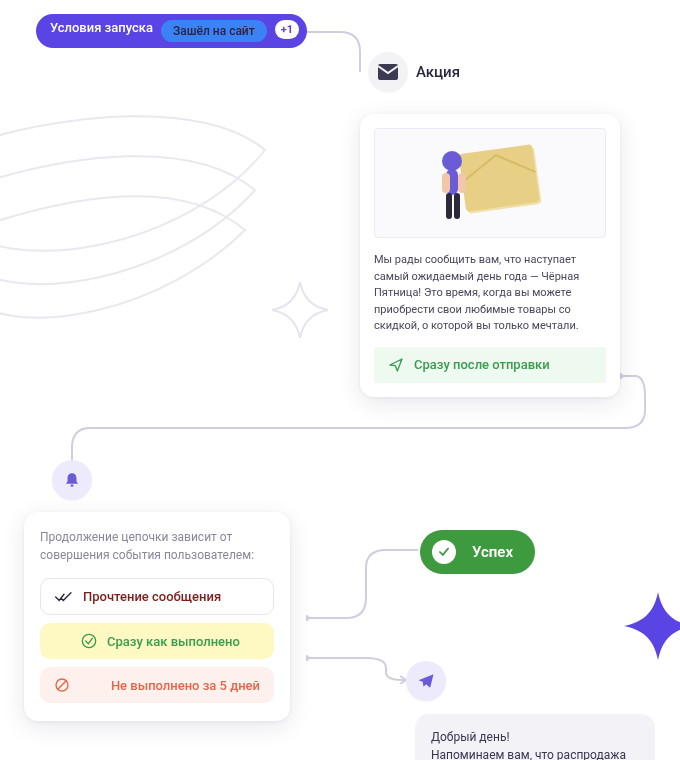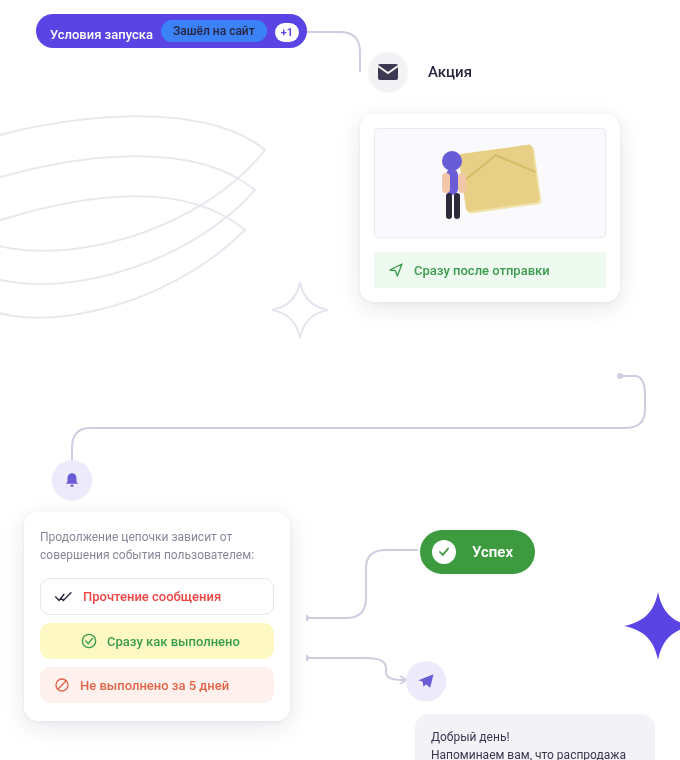--- a/index.html
+++ b/index.html
@@ -42,21 +42,21 @@
   }
 
   
   .trigger-pill {
     position: absolute;
     left: 36px;
     top: 14px;
     background: #5a44e3;
     border-radius: 22px;
     display: flex;
-    align-items: flex-end;
+    align-items: flex-start;
     padding: 6px 8px 6px 14px;
     color: #fff;
     gap: 8px;
     font-size: 13px;
     font-weight: 500;
     z-index: 5;
   }
   .trigger-chip {
     background: #3b82f6;
     color: #2a2440;
@@ -75,21 +75,21 @@
   }
 
   
   .connector { position: absolute; pointer-events: none; z-index: 1; }
 
   
   .node-header {
     position: absolute;
     display: flex;
     align-items: center;
-    gap: 20px;
+    gap: 8px;
     z-index: 4;
   }
   .icon-circle {
     width: 40px; height: 40px;
     border-radius: 50%;
     background: #f3f3f6;
     display: flex; align-items: center; justify-content: center;
     box-shadow: 0 1px 2px rgba(0,0,0,0.04);
   }
   .node-title { font-size: 15px; color: #2b2640; font-weight: 500; }
@@ -142,22 +142,22 @@
   }
   .wait-desc { font-size: 12px; color: #8a879b; line-height: 1.5; margin-bottom: 14px; }
   .row {
     border-radius: 10px;
     padding: 10px 14px;
     font-size: 13px;
     font-weight: 500;
     display: flex; align-items: center; gap: 10px;
     margin-bottom: 8px;
   }
-  .row:last-child { margin-bottom: 4px; }
-  .row-white { border: 1px solid #e7e5ee; color: #ef4444; }
+  .row:last-child { margin-bottom: 4px; justify-content: space-between; }
+  .row-white { border: 1px solid #e7e5ee; color: #7f1d1d; }
   .row-green { background: #fef9c3; color: #3a9c4e; padding-left: 41px; }
   .row-red   { background: #fef0ec; color: #e2674a; }
 
   
   .success-pill {
     position: absolute;
     left: 420px;
     top: 530px;
     background: #3d9a3f;
     color: #fff;
@@ -246,20 +246,21 @@
       <rect x="52" y="12" width="74" height="58" rx="4" fill="#e8cf86" transform="rotate(-8 89 41)"></rect>
       <path d="M52 40 L89 18 L126 40" fill="none" stroke="#d7bb66" stroke-width="2" transform="rotate(-8 89 41)"></path>
       <circle cx="42" cy="24" r="10" fill="#6a5cd6"></circle>
       <rect x="36" y="32" width="12" height="26" rx="6" fill="#6a5cd6"></rect>
       <rect x="32" y="36" width="8" height="20" rx="4" fill="#f2c7a8"></rect>
       <rect x="48" y="36" width="8" height="20" rx="4" fill="#f2c7a8"></rect>
       <rect x="36" y="56" width="6" height="26" rx="3" fill="#2c2a3a"></rect>
       <rect x="44" y="56" width="6" height="26" rx="3" fill="#2c2a3a"></rect>
     </svg>
   </div>
+  <div class="promo-body">Мы рады сообщить вам, что наступает самый ожидаемый день года — Чёрная Пятница! Это время, когда вы можете приобрести свои любимые товары со скидкой, о которой вы только мечтали.</div>
   <div class="pill-green-light">
     <svg width="16" height="16" viewBox="0 0 24 24">
       <path d="M3 12 L21 3 L14 21 L11 13 Z" fill="none" stroke="#3a9c4e" stroke-width="2" stroke-linejoin="round"></path>
     </svg>
     <span>Сразу после отправки</span>
   </div>
 </div>
 
 <svg class="connector" style="left:60px; top:370px; width:590px; height:110px;" viewBox="0 0 590 110">
   <path d="M560 6 H575 Q585 6 585 26 V40 Q585 58 565 58 H30 Q12 58 12 78 V100" fill="none" stroke="#cfcde0" stroke-width="2"></path>

